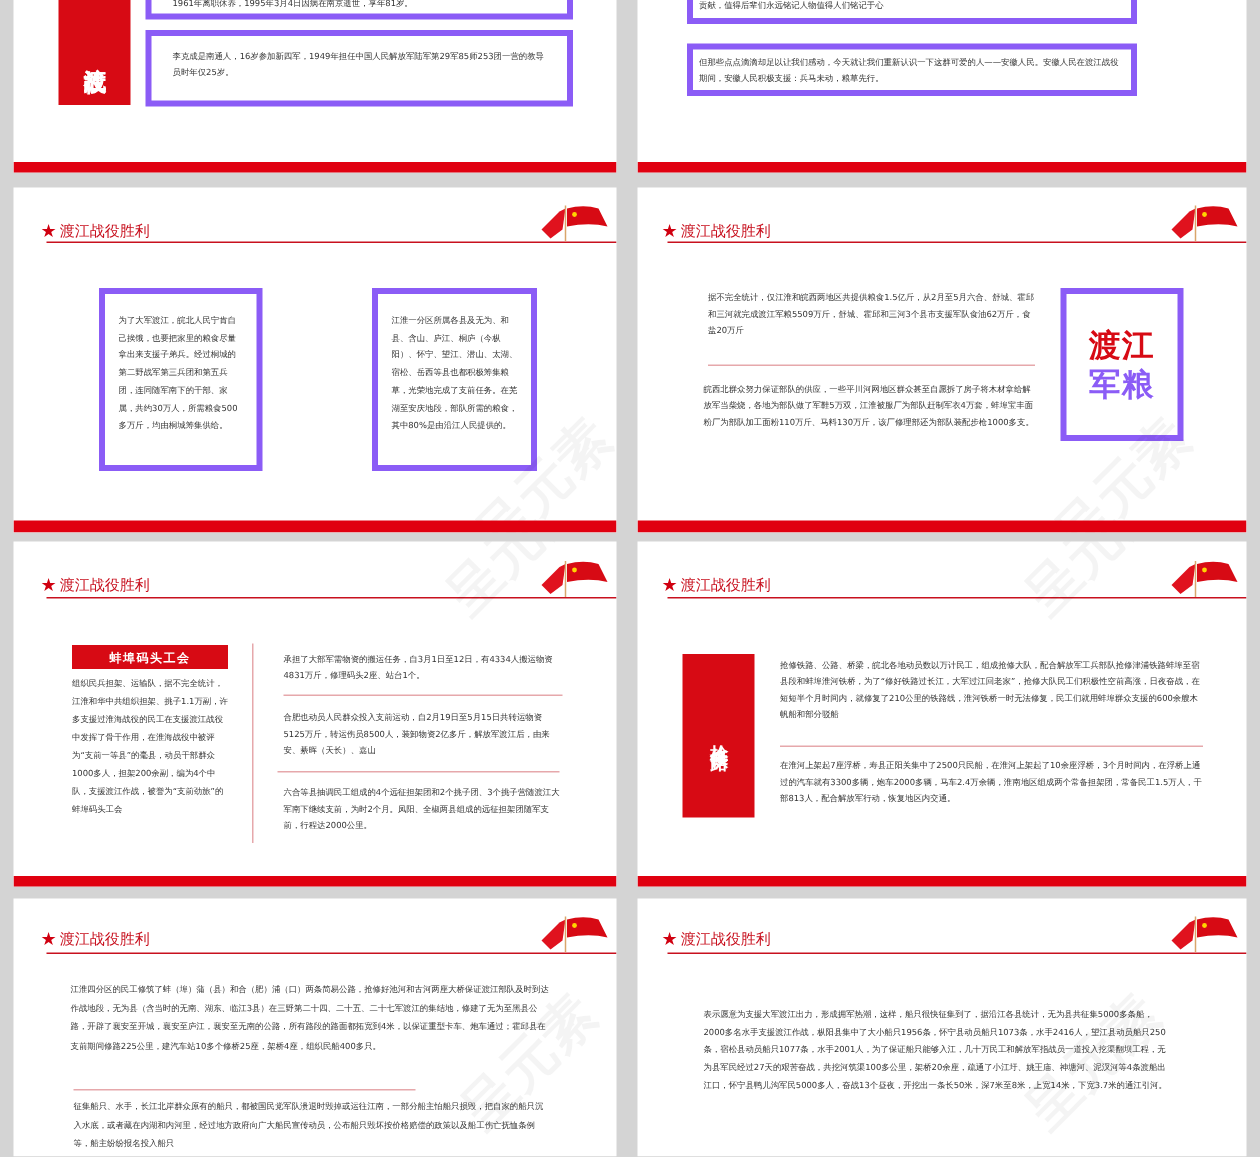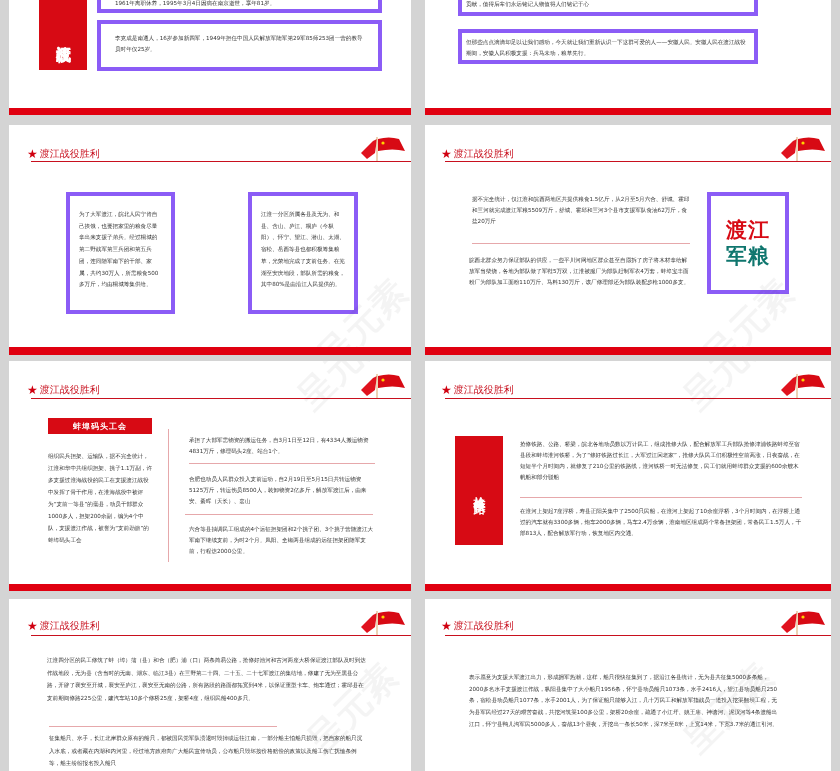--- a/index.html
+++ b/index.html
@@ -76,39 +76,39 @@
     <polygon points="2,18 14,6 18,4 16,18 8,24" fill="#e0121e"></polygon>
     <line x1="18" y1="2" x2="18" y2="26" stroke="#d9a66b" stroke-width="1"></line>
     <path d="M19,4 Q30,1 40,4 L46,16 Q34,13 19,16 Z" fill="#d70a14"></path>
     <circle cx="24" cy="8" r="1.6" fill="#ffd400"></circle>
   </svg>
   <div class="txt" style="position:absolute; left:47px; top:69px; width:218px;">据不完全统计，仅江淮和皖西两地区共提供粮食1.5亿斤，从2月至5月六合、舒城、霍邱和三河就完成渡江军粮5509万斤，舒城、霍邱和三河3个县市支援军队食油62万斤，食盐20万斤</div>
   <div class="redline" style="left:47px; top:118px; width:218px;"></div>
   <div class="txt" style="position:absolute; left:44px; top:130px; width:222px;">皖西北群众努力保证部队的供应，一些平川河网地区群众甚至自愿拆了房子将木材拿给解放军当柴烧，各地为部队做了军鞋5万双，江淮被服厂为部队赶制军衣4万套，蚌埠宝丰面粉厂为部队加工面粉110万斤、马料130万斤，该厂修理部还为部队装配步枪1000多支。</div>
   <div class="box" style="left:282px; top:67px; width:82px; height:102px; display:flex; flex-direction:column; align-items:center; justify-content:center;">
     <div style="font-size:21px; font-weight:bold; color:#d70a14; line-height:1.25; letter-spacing:1px;">渡江</div>
-    <div style="font-size:21px; font-weight:bold; color:#0f766e; line-height:1.25; letter-spacing:1px;">军粮</div>
+    <div style="font-size:21px; font-weight:bold; color:#8b5cf6; line-height:1.25; letter-spacing:1px;">军粮</div>
   </div>
   <div class="watermark" style="left:270px; top:175px;">呈元素</div>
   <div class="footer-bar" style="top:222px;"></div>
 </div>
 
 <div class="slide" style="left:9px; top:361px; width:402px; height:230px;">
   <div class="hdr" style="left:18px;">
     <span class="star">★</span>
     <span>渡江战役胜利</span>
   </div>
   <div class="hdr-line" style="left:22px; top:37px;"></div>
   <svg class="flag" style="right:4px; top:11px;" viewBox="0 0 48 26">
     <polygon points="2,18 14,6 18,4 16,18 8,24" fill="#e0121e"></polygon>
     <line x1="18" y1="2" x2="18" y2="26" stroke="#d9a66b" stroke-width="1"></line>
     <path d="M19,4 Q30,1 40,4 L46,16 Q34,13 19,16 Z" fill="#d70a14"></path>
     <circle cx="24" cy="8" r="1.6" fill="#ffd400"></circle>
   </svg>
-  <div class="redblock" style="left:39px; top:57px; width:104px; height:16px; font-size:8px; letter-spacing:1px;">蚌埠码头工会</div>
+  <div class="redblock" style="left:39px; top:69px; width:104px; height:16px; font-size:8px; letter-spacing:1px;">蚌埠码头工会</div>
   <div class="txt" style="position:absolute; left:39px; top:89px; width:104px; line-height:2.15;">组织民兵担架、运输队，据不完全统计，江淮和华中共组织担架、挑子1.1万副，许多支援过淮海战役的民工在支援渡江战役中发挥了骨干作用，在淮海战役中被评为“支前一等县”的毫县，动员干部群众1000多人，担架200余副，编为4个中队，支援渡江作战，被誉为“支前劲旅”的蚌埠码头工会</div>
   <div class="vline" style="left:159px; top:68px; height:133px;"></div>
   <div class="txt" style="position:absolute; left:180px; top:74px; width:186px;">承担了大部军需物资的搬运任务，自3月1日至12日，有4334人搬运物资4831万斤，修理码头2座、站台1个。</div>
   <div class="redline" style="left:180px; top:102px; width:186px;"></div>
   <div class="txt" style="position:absolute; left:180px; top:113px; width:186px;">合肥也动员人民群众投入支前运动，自2月19日至5月15日共转运物资5125万斤，转运伤员8500人，装卸物资2亿多斤，解放军渡江后，由来安、綦晖（天长）、嘉山</div>
   <div class="redline" style="left:176px; top:153px; width:188px;"></div>
   <div class="txt" style="position:absolute; left:180px; top:163px; width:186px;">六合等县抽调民工组成的4个远征担架团和2个挑子团、3个挑子营随渡江大军南下继续支前，为时2个月。凤阳、全椒两县组成的远征担架团随军支前，行程达2000公里。</div>
   <div class="watermark" style="left:280px; top:-20px;">呈元素</div>
   <div class="footer-bar" style="top:223px;"></div>
 </div>

